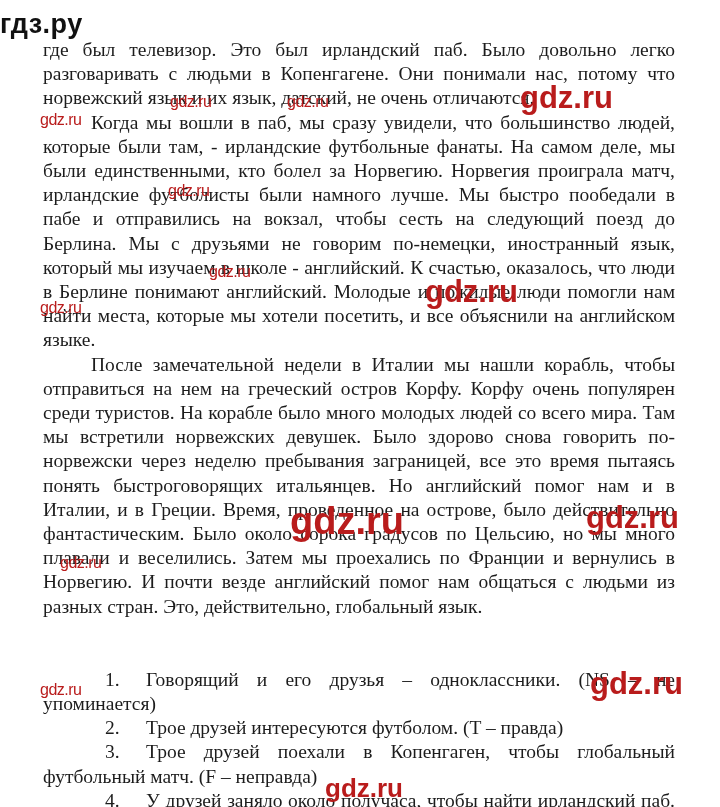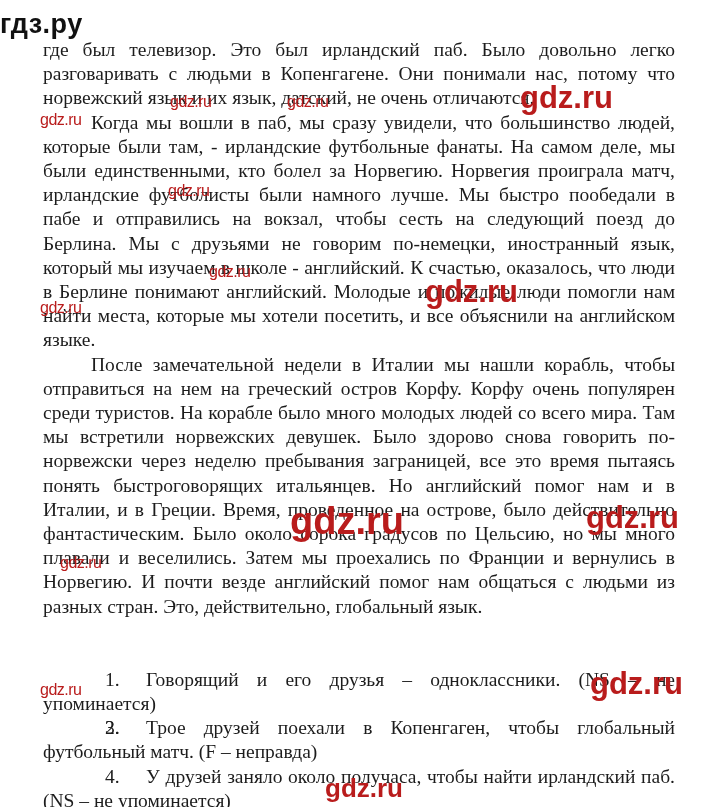--- a/index.html
+++ b/index.html
@@ -95,21 +95,21 @@
 
 <div class="site-header">гдз.ру</div>
 
 <div class="doc">
   <p class="para">где был телевизор. Это был ирландский паб. Было довольно легко разговаривать с людьми в Копенгагене. Они понимали нас, потому что норвежский язык и их язык, датский, не очень отличаются.</p>
   <p class="para indent">Когда мы вошли в паб, мы сразу увидели, что большинство людей, которые были там, - ирландские футбольные фанаты. На самом деле, мы были единственными, кто болел за Норвегию. Норвегия проиграла матч, ирландские футболисты были намного лучше. Мы быстро пообедали в пабе и отправились на вокзал, чтобы сесть на следующий поезд до Берлина. Мы с друзьями не говорим по-немецки, иностранный язык, который мы изучаем в школе - английский. К счастью, оказалось, что люди в Берлине понимают английский. Молодые и пожилые люди помогли нам найти места, которые мы хотели посетить, и все объяснили на английском языке.</p>
   <p class="para indent">После замечательной недели в Италии мы нашли корабль, чтобы отправиться на нем на греческий остров Корфу. Корфу очень популярен среди туристов. На корабле было много молодых людей со всего мира. Там мы встретили норвежских девушек. Было здорово снова говорить по-норвежски через неделю пребывания заграницей, все это время пытаясь понять быстроговорящих итальянцев. Но английский помог нам и в Италии, и в Греции. Время, проведенное на острове, было действительно фантастическим. Было около сорока градусов по Цельсию, но мы много плавали и веселились. Затем мы проехались по Франции и вернулись в Норвегию. И почти везде английский помог нам общаться с людьми из разных стран. Это, действительно, глобальный язык.</p>
 
   <div class="qa-list">
     <p class="qa-item"><span class="qa-num">1.</span><span class="qa-text">Говорящий и его друзья – одноклассники. (NS – не упоминается)</span></p>
-    <p class="qa-item"><span class="qa-num">2.</span></p>
+    <p class="qa-item"><span class="qa-num">2.</span><span class="qa-text">Трое друзей интересуются футболом. (T – правда)</span></p>
     <p class="qa-item"><span class="qa-num">3.</span><span class="qa-text">Трое друзей поехали в Копенгаген, чтобы глобальный футбольный матч. (F – неправда)</span></p>
     <p class="qa-item"><span class="qa-num">4.</span><span class="qa-text">У друзей заняло около получаса, чтобы найти ирландский паб. (NS – не упоминается)</span></p>
 
   </div>
 </div>
 
 <div class="wm big" style="left:520px; top:82px;">gdz.ru</div>
 <div class="wm small" style="left:170px; top:94px;">gdz.ru</div>
 <div class="wm small" style="left:287px; top:94px;">gdz.ru</div>
 <div class="wm small" style="left:40px;  top:112px;">gdz.ru</div>

